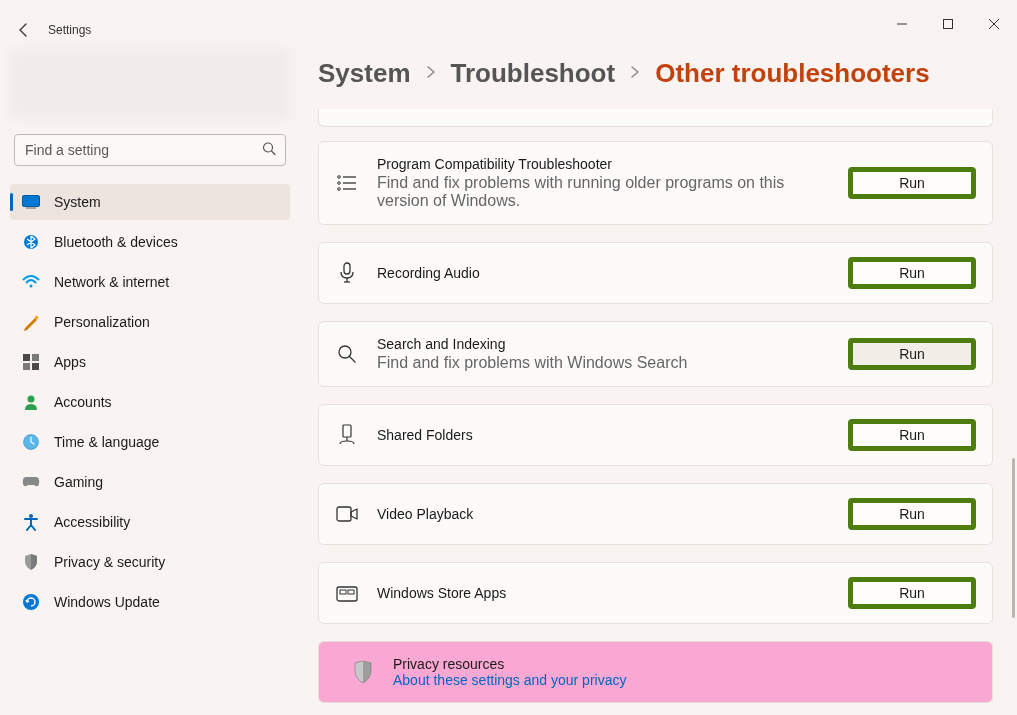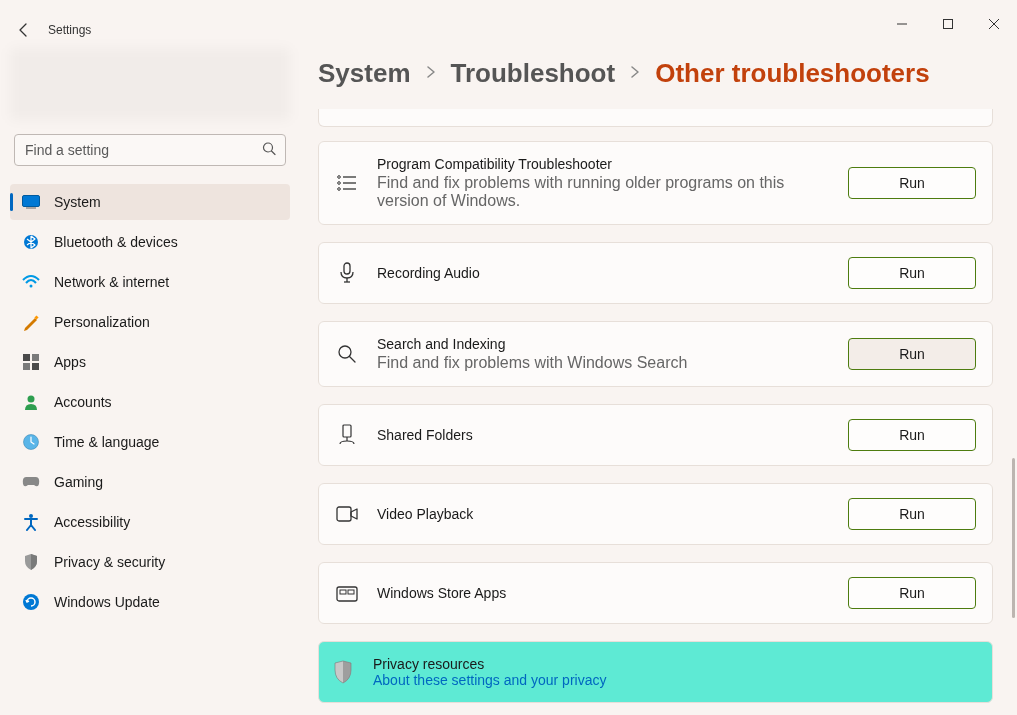--- a/index.html
+++ b/index.html
@@ -124,33 +124,33 @@
     width: 24px; height: 24px;
     display: flex; align-items:center; justify-content:center;
     flex-shrink: 0;
   }
   .card-text { flex: 1; }
   .card-title { font-size: 14px; color: #1a1a1a; }
   .card-desc { font-size: 16px; color: #666; margin-top: 2px; }
   .run-btn {
     width: 128px; height: 32px;
     background: #fefdfc;
-    border: 1px solid #4d7c0f;
+    border: 5px solid #4d7c0f;
     border-radius: 4px;
     font-size: 14px;
     cursor: pointer;
     color: #1a1a1a;
   }
   .run-btn.hovered { background: #f3ede8; }
 
   .privacy-card {
-    background: #5eead4;
+    background: #f9a8d4;
     border: 1px solid #e7dfd9;
     border-radius: 6px;
-    padding: 14px 12px;
+    padding: 14px 32px;
     margin-top: 10px;
     display: flex;
     align-items: center;
     gap: 18px;
   }
   .privacy-link { color: #0067c0; font-size: 14px; cursor: pointer; }
   .help-row {
     display: flex; align-items: center; gap: 16px;
     margin: 28px 0 0 4px;
     padding-bottom: 20px;

